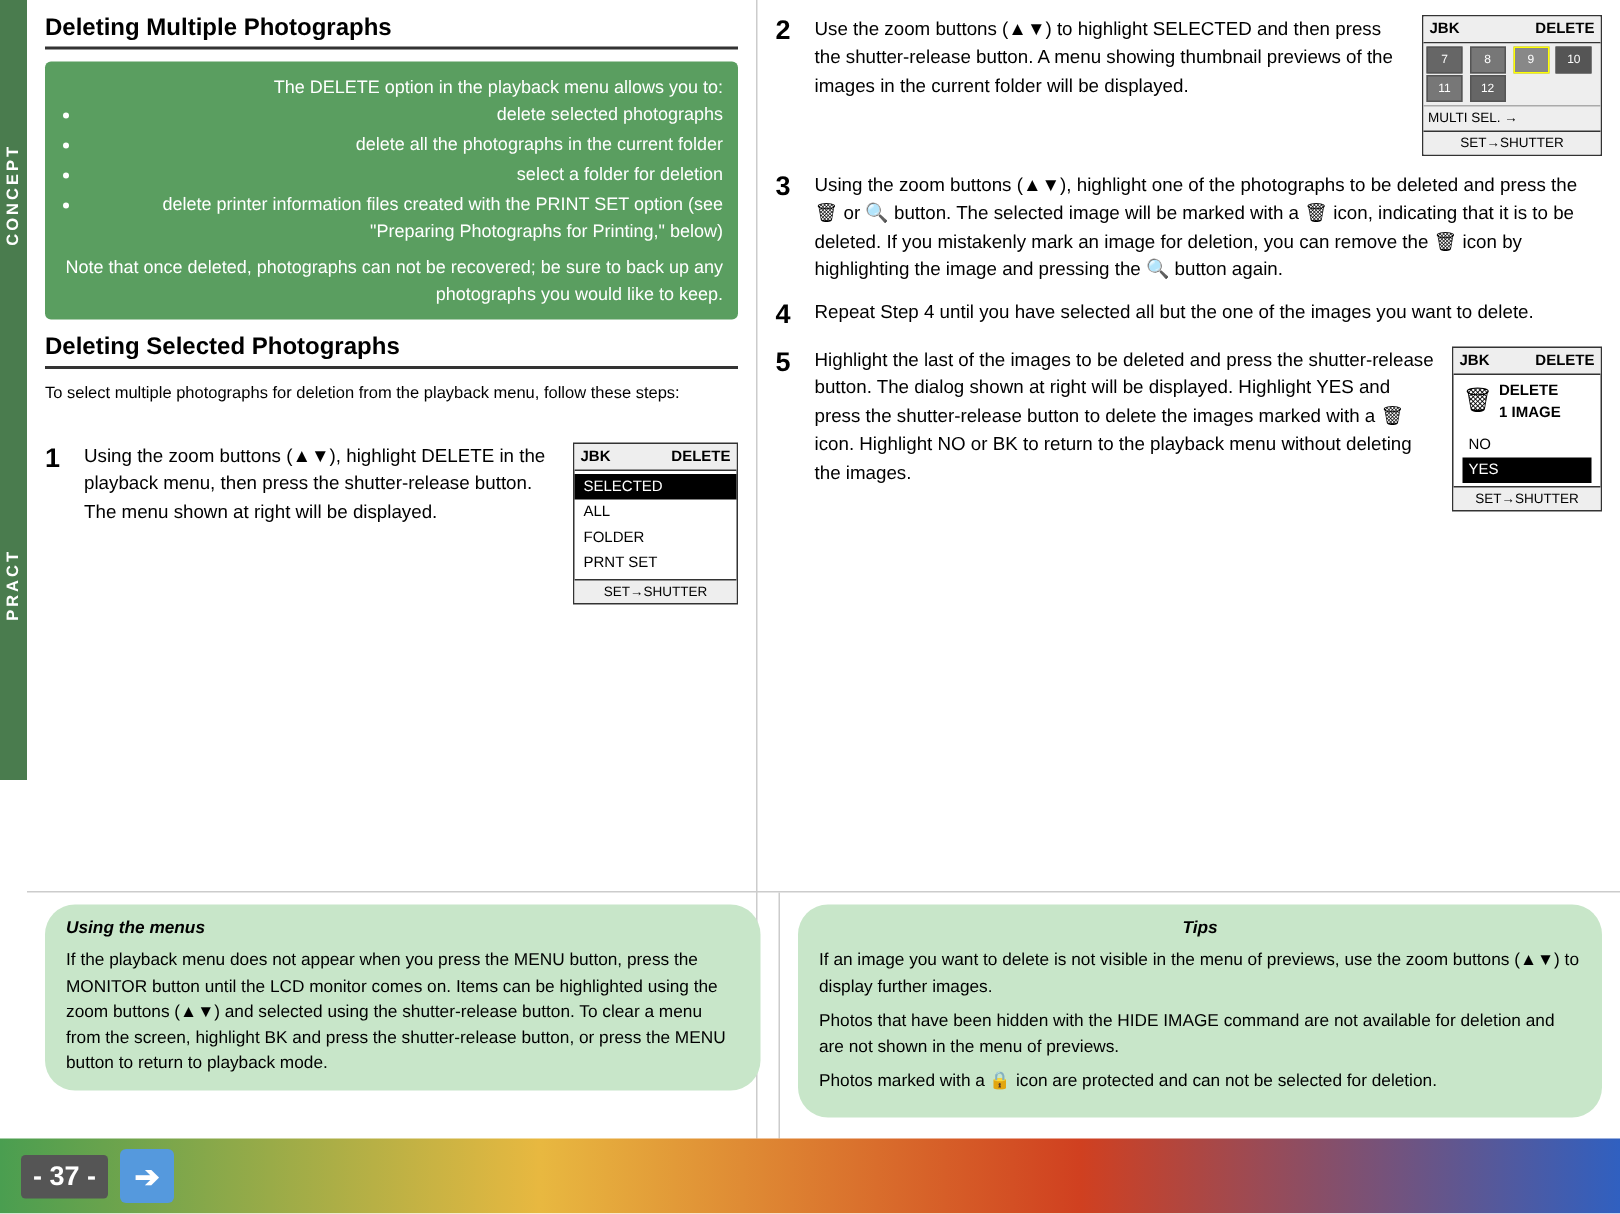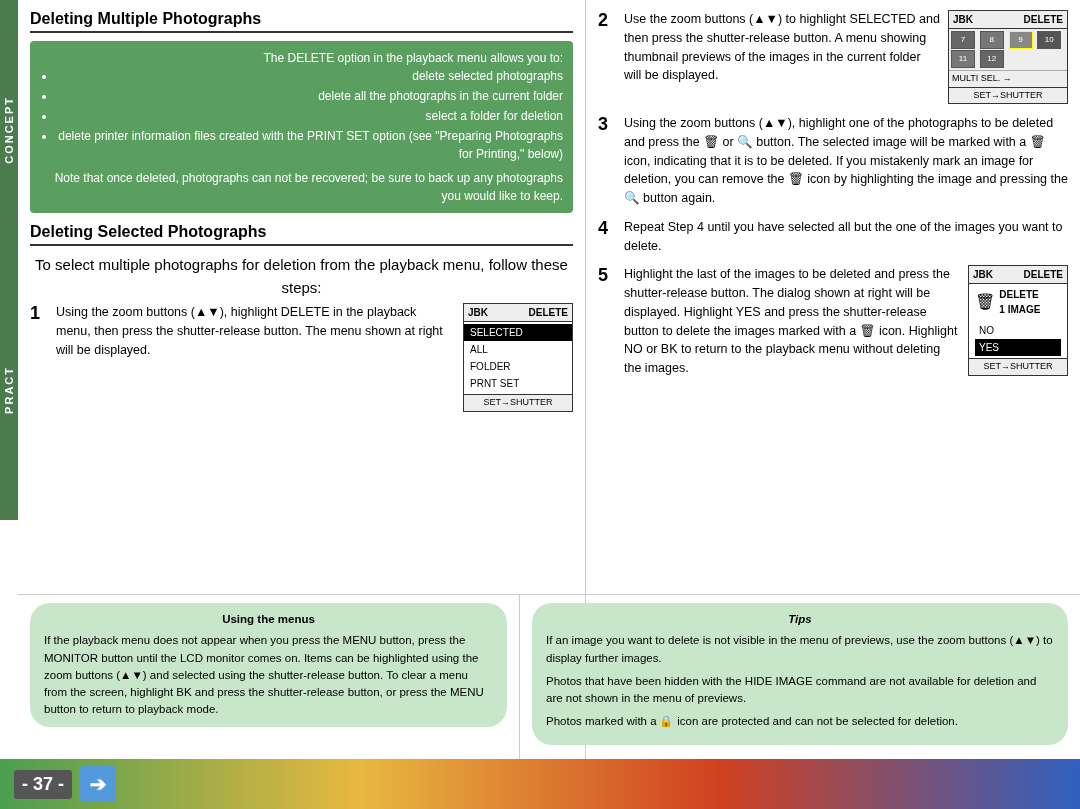--- a/index.html
+++ b/index.html
@@ -59,21 +59,21 @@
       position: absolute;
       left: 18px;
       top: 0;
       right: 0;
       bottom: 50px;
       display: flex;
       flex-direction: row;
     }
 
     .left-col {
-      width: 568px;
+      width: 487px;
       padding: 10px 12px;
       border-right: 1px solid #ccc;
     }
 
     .right-col {
       flex: 1;
       padding: 10px 12px;
     }
 
     
@@ -267,22 +267,22 @@
 
     .note-box {
       background: #c8e6c9;
       border-radius: 20px;
       padding: 8px 14px;
       font-size: 11.5px;
       line-height: 1.5;
     }
     .note-title {
       font-weight: bold;
+      font-style: italic;
       margin-bottom: 4px;
-      text-align: center;
     }
 
     .tips-box {
       background: #c8e6c9;
       border-radius: 20px;
       padding: 8px 14px;
       font-size: 11.5px;
       line-height: 1.5;
     }
     .tips-title {
@@ -366,21 +366,21 @@
         <li>delete selected photographs</li>
         <li>delete all the photographs in the current folder</li>
         <li>select a folder for deletion</li>
         <li>delete printer information files created with the PRINT SET option (see "Preparing Photographs for Printing," below)</li>
       </ul>
       <div style="margin-top:6px;">Note that once deleted, photographs can not be recovered; be sure to back up any photographs you would like to keep.</div>
     </div>
 
     <div class="section-title">Deleting Selected Photographs</div>
 
-    <div style="margin-bottom:4px; font-size:15px; line-height:1.5;text-align:center;">To select multiple photographs for deletion from the playback menu, follow these steps:</div>
+    <div style="margin-bottom:24px; font-size:11px; line-height:1.5;">To select multiple photographs for deletion from the playback menu, follow these steps:</div>
 
     <div class="step">
       <div class="step-num">1</div>
       <div class="step-content">
         <div class="step-text-with-menu">
           <div style="flex:1;">Using the zoom buttons (▲▼), highlight DELETE in the playback menu, then press the shutter-release button.  The menu shown at right will be displayed.</div>
 
           <div class="menu-mockup">
             <div class="menu-header">
               <span>JBK</span>

